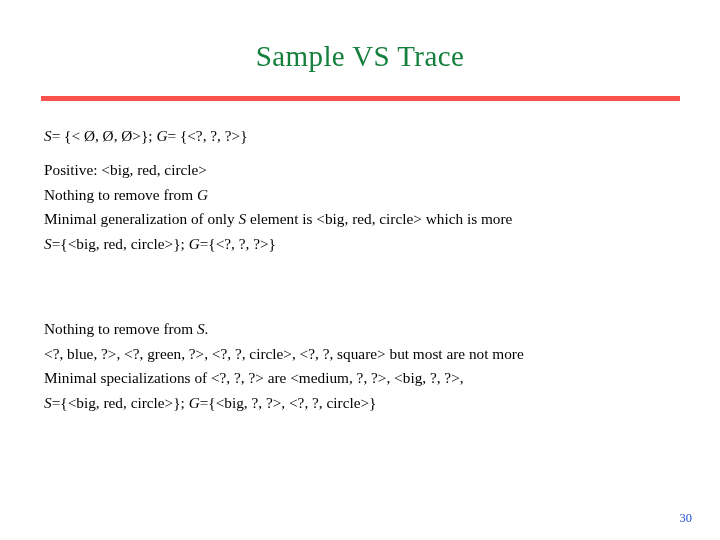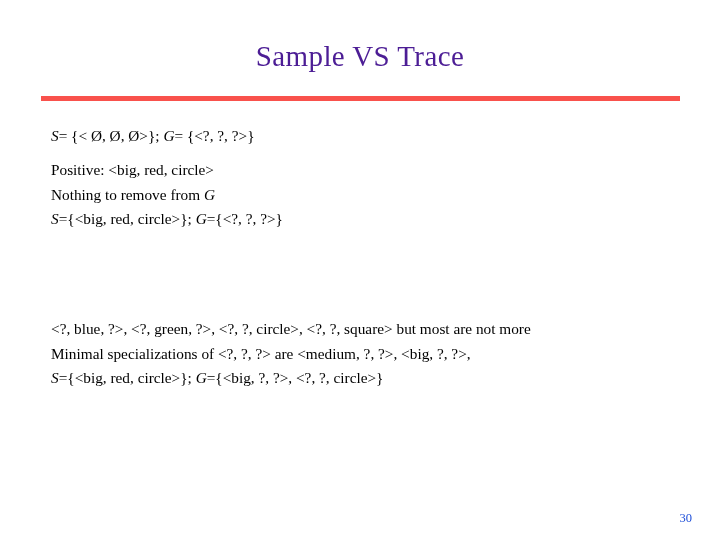--- a/index.html
+++ b/index.html
@@ -21,21 +21,21 @@
   }
   .slide-title {
     position: absolute;
     left: 0;
     top: 38px;
     width: 720px;
     text-align: center;
     font-family: "Liberation Serif", "DejaVu Serif", serif;
     font-size: 29px;
     line-height: 36px;
-    color: #4c1d95;
+    color: #15803d;
     letter-spacing: 0.4px;
     white-space: nowrap;
   }
   .title-rule {
     position: absolute;
     left: 41px;
     top: 96px;
     width: 639px;
     height: 5px;
     background: #f9514c;
@@ -48,21 +48,20 @@
     color: #000000;
     font-family: "Liberation Serif", "DejaVu Serif", serif;
     white-space: nowrap;
   }
   .block-initial { top: 124px; }
   .block-positive { top: 158px; }
   .block-negative { top: 317px; }
   .line {
     display: block;
     white-space: nowrap;
-    margin-left: 7px;
   }
   .sym {
     font-style: italic;
   }
   .page-number {
     position: absolute;
     right: 28px;
     bottom: 14px;
     font-family: "Liberation Serif", "DejaVu Serif", serif;
     font-size: 12.5px;
@@ -78,24 +77,26 @@
 
   <div class="title-rule"></div>
 
   <div class="body-block block-initial">
     <span class="line"><span class="sym">S</span>= {&lt; Ø, Ø, Ø&gt;}; <span class="sym">G</span>= {&lt;?, ?, ?&gt;}</span>
   </div>
 
   <div class="body-block block-positive">
     <span class="line">Positive: &lt;big, red, circle&gt;</span>
     <span class="line">Nothing to remove from <span class="sym">G</span></span>
+    <span class="line">Minimal generalization of only <span class="sym">S</span> element is &lt;big, red, circle&gt; which is more</span>
     <span class="line"><span class="sym">S</span>={&lt;big, red, circle&gt;}; <span class="sym">G</span>={&lt;?, ?, ?&gt;}</span>
   </div>
 
   <div class="body-block block-negative">
+    <span class="line">Nothing to remove from <span class="sym">S</span>.</span>
     <span class="line">&lt;?, blue, ?&gt;, &lt;?, green, ?&gt;, &lt;?, ?, circle&gt;, &lt;?, ?, square&gt; but most are not more</span>
     <span class="line">Minimal specializations of &lt;?, ?, ?&gt; are &lt;medium, ?, ?&gt;, &lt;big, ?, ?&gt;,</span>
     <span class="line"><span class="sym">S</span>={&lt;big, red, circle&gt;}; <span class="sym">G</span>={&lt;big, ?, ?&gt;, &lt;?, ?, circle&gt;}</span>
   </div>
 
   <div class="page-number">30</div>
 
 </div>
 
 </body></html>

